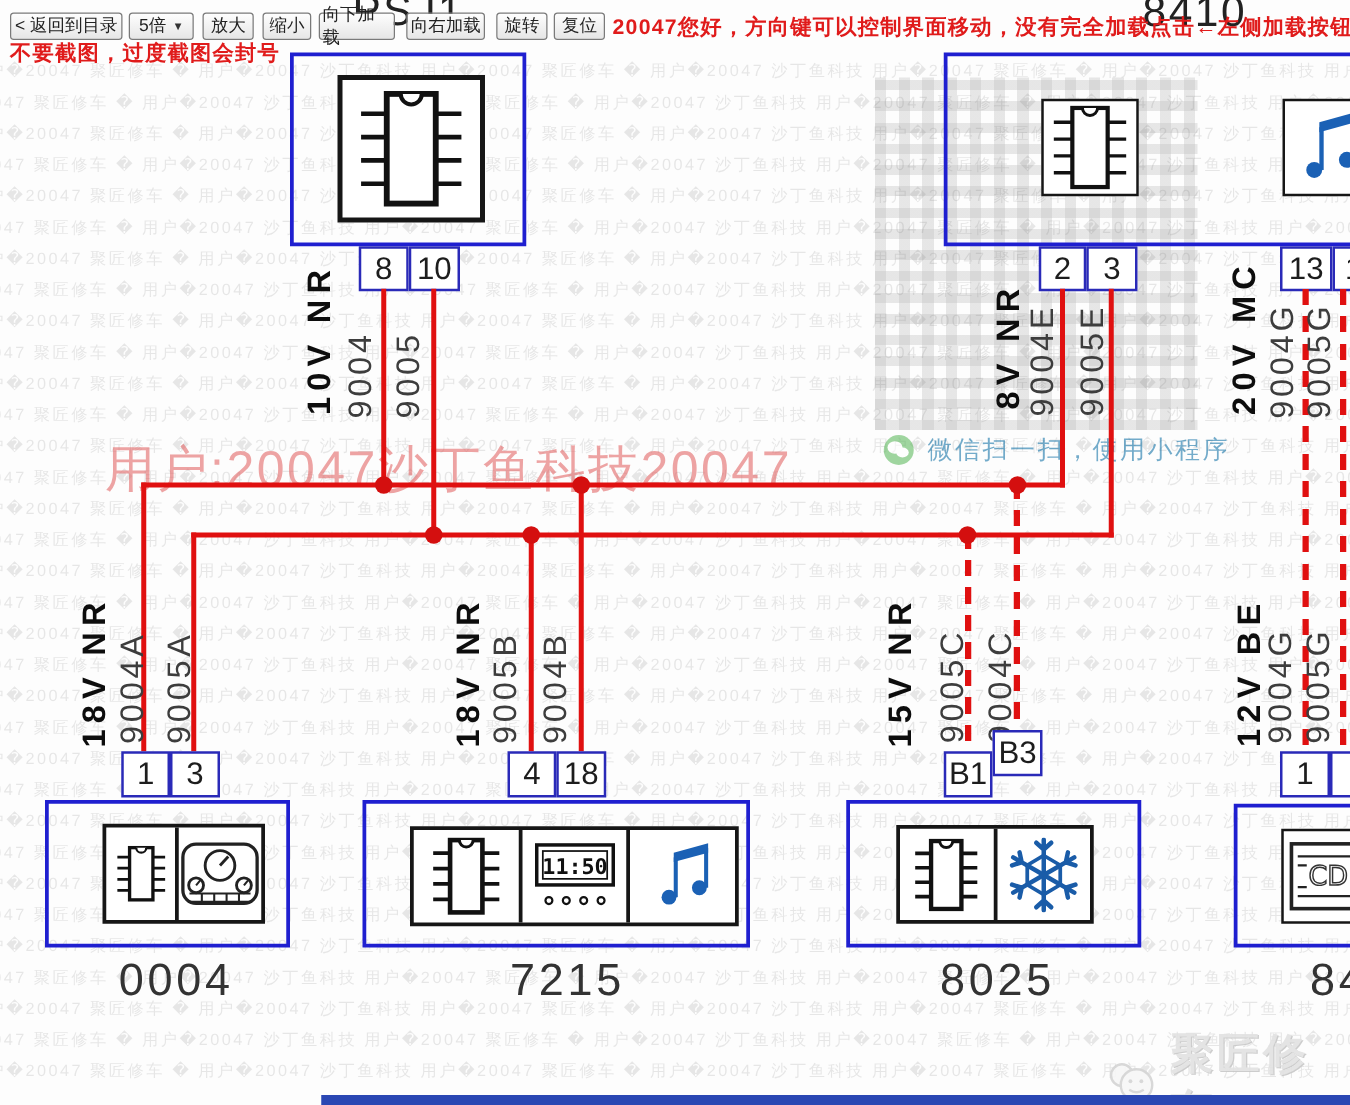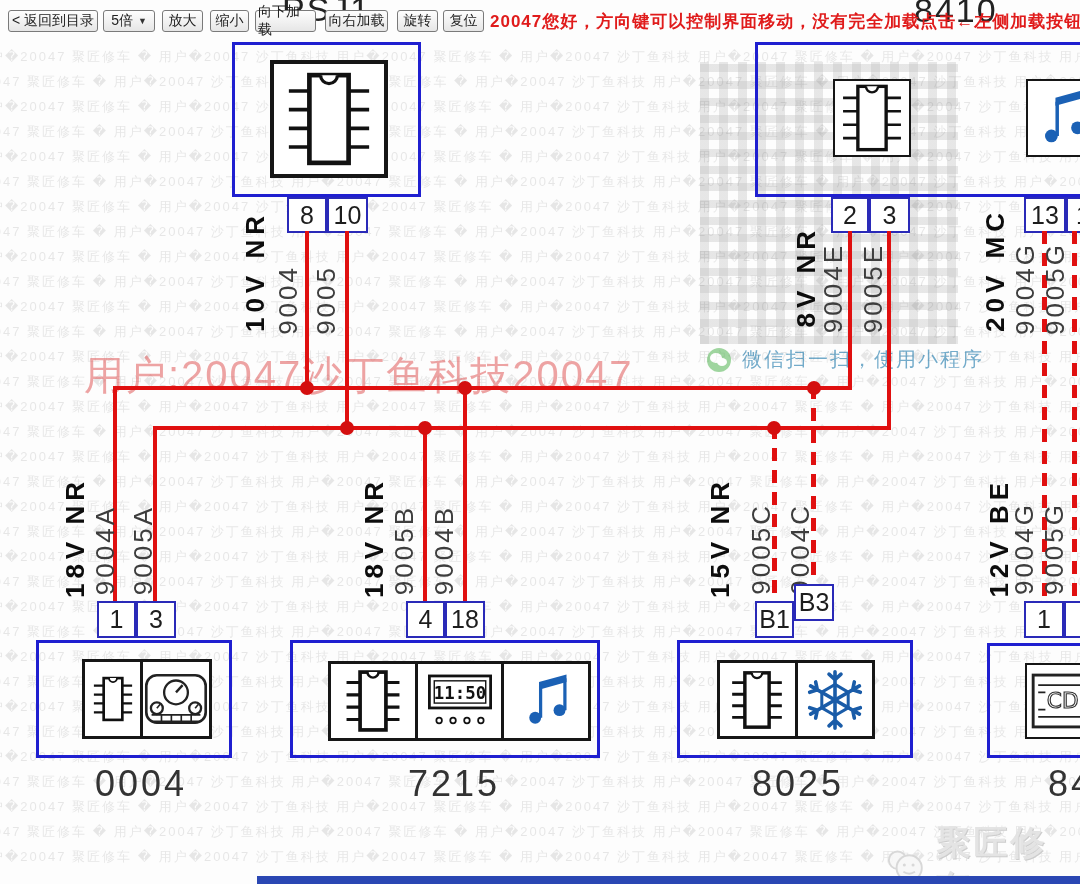--- a/index.html
+++ b/index.html
@@ -322,20 +322,21 @@
       </div>
     <div class="btn" style="left:397px;width:41px;">
         <span>旋转</span>
       </div>
     <div class="btn" style="left:443px;width:41px;">
         <span>复位</span>
       </div>
   </div>
 
   <div class="notice" style="left:490px;top:10px;">20047您好，方向键可以控制界面移动，没有完全加载点击←左侧加载按钮，请</div>
+  <div class="notice" style="left:8px;top:31px;">不要截图，过度截图会封号</div>
 
   <div class="brand">
     <svg width="46" height="40" viewBox="0 0 46 40">
       <circle cx="14" cy="14" r="9" fill="#f7f7f7" stroke="#d5d5d5" stroke-width="2"></circle>
       <circle cx="26" cy="22" r="13" fill="#f7f7f7" stroke="#d5d5d5" stroke-width="2"></circle>
       <circle cx="21" cy="19" r="1.6" fill="#d5d5d5"></circle>
         <circle cx="30" cy="19" r="1.6" fill="#d5d5d5"></circle>
       <path d="M20 26 q6 4 12 0" stroke="#d5d5d5" stroke-width="2" fill="none"></path>
     </svg>
     <span class="brand-txt">聚匠修车</span>

